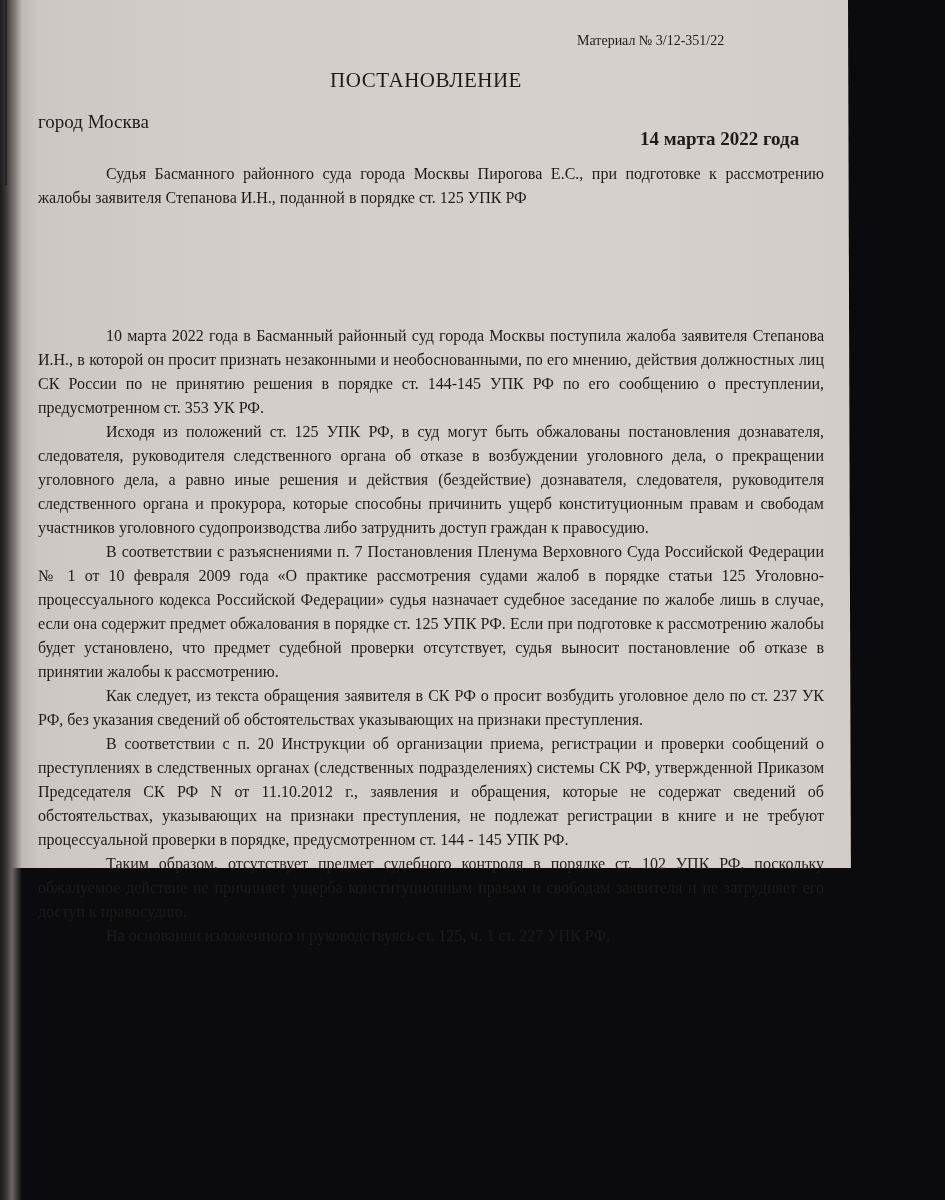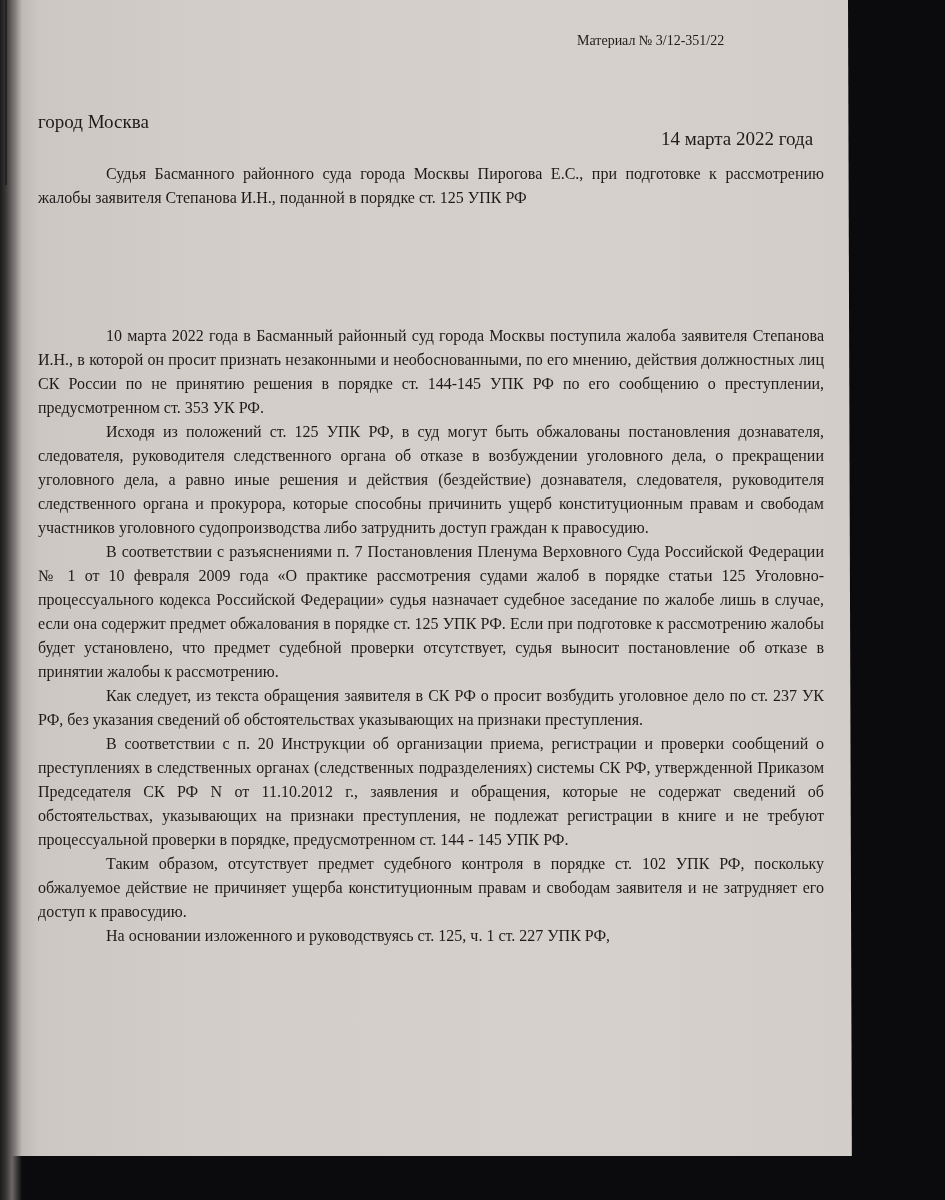--- a/index.html
+++ b/index.html
@@ -4,54 +4,55 @@
 <style>
   html, body { margin: 0; padding: 0; }
   body {
     width: 945px; height: 1200px; overflow: hidden;
     background: #0b0b0d;
     position: relative;
     font-family: "Liberation Serif", "DejaVu Serif", serif;
   }
   .paper {
     position: absolute; left: 0; top: 0;
-    width: 852px; height: 1156px;
+    width: 852px; height: 868px;
     background: linear-gradient(90deg, #8f8a88 0px, #bdb7b4 18px, #cdc7c4 40px, #d3cdca 200px, #d6d0cd 600px, #d3cdca 852px);
     clip-path: polygon(0 0, 848px 0, 852px 1200px, 0 1200px);
   }
   .paper::before {
     content: ""; position: absolute; left: 0; top: 0; width: 22px; height: 1200px;
     background: linear-gradient(90deg, #1c1a1a 0, #3a3736 6px, #6d6866 12px, rgba(0,0,0,0) 22px);
   }
   .binder-line {
     position: absolute; left: 5px; top: 0; width: 2px; height: 185px; background: #222;
   }
   .text { color: #1e1b1b; position: absolute; }
   .material { left: 577px; top: 33px; font-size: 14px; }
   .title { left: 0; width: 852px; top: 68px; text-align: center; font-size: 21px; letter-spacing: 0.5px; }
   .city { left: 38px; top: 111px; font-size: 19px; }
-  .date { left: 661px; top: 128px; font-size: 19px; }
+  .date { left: 640px; top: 128px; font-size: 19px; font-weight: bold; }
   .block {
     position: absolute; left: 38px; width: 786px;
     font-size: 16px; line-height: 24px; text-align: justify; color: #1e1b1b;
   }
   .block p { margin: 0; text-indent: 68px; }
   .intro { top: 162px; }
   .intro p { text-indent: 68px; }
   .established { left: 0; width: 852px; top: 267px; text-align: center; font-size: 19px; }
   .body { top: 324px; }
   .body p { margin-bottom: 0; }
 </style>
 </head>
 <body>
 
 <div class="paper">
   <div class="binder-line"></div>
 
   <div class="text material">Материал № 3/12-351/22</div>
+  <div class="text title">ПОСТАНОВЛЕНИЕ</div>
   <div class="text city">город Москва</div>
   <div class="text date">14 марта 2022 года</div>
 
   <div class="block intro">
     <p>Судья Басманного районного суда города Москвы Пирогова Е.С., при подготовке к рассмотрению жалобы заявителя Степанова И.Н., поданной в порядке ст. 125 УПК РФ</p>
   </div>
 
 
   <div class="block body">
     <p>10 марта 2022 года в Басманный районный суд города Москвы поступила жалоба заявителя Степанова И.Н., в которой он просит признать незаконными и необоснованными, по его мнению, действия должностных лиц СК России по не принятию решения в порядке ст. 144-145 УПК РФ по его сообщению о преступлении, предусмотренном ст. 353 УК РФ.</p>

